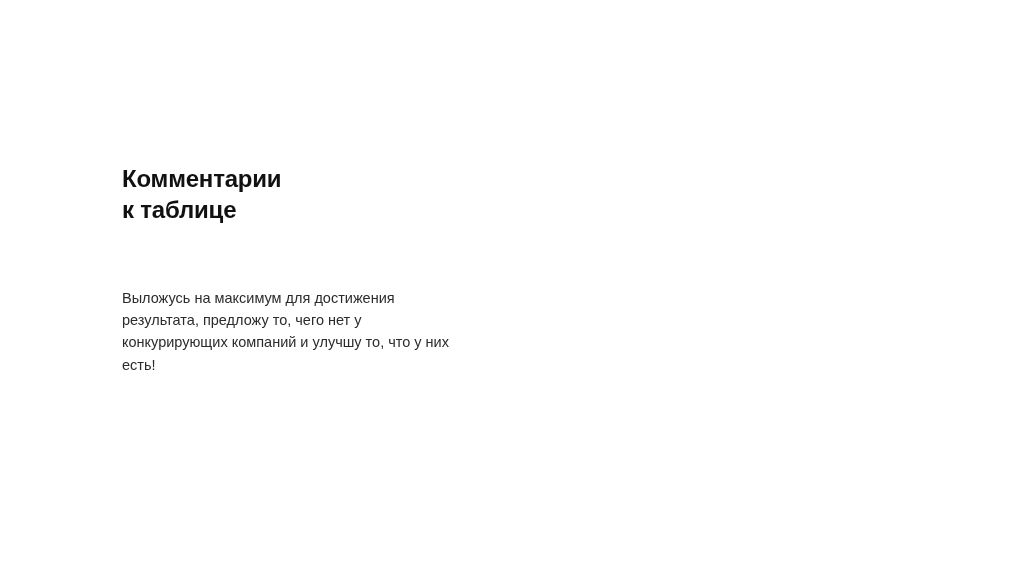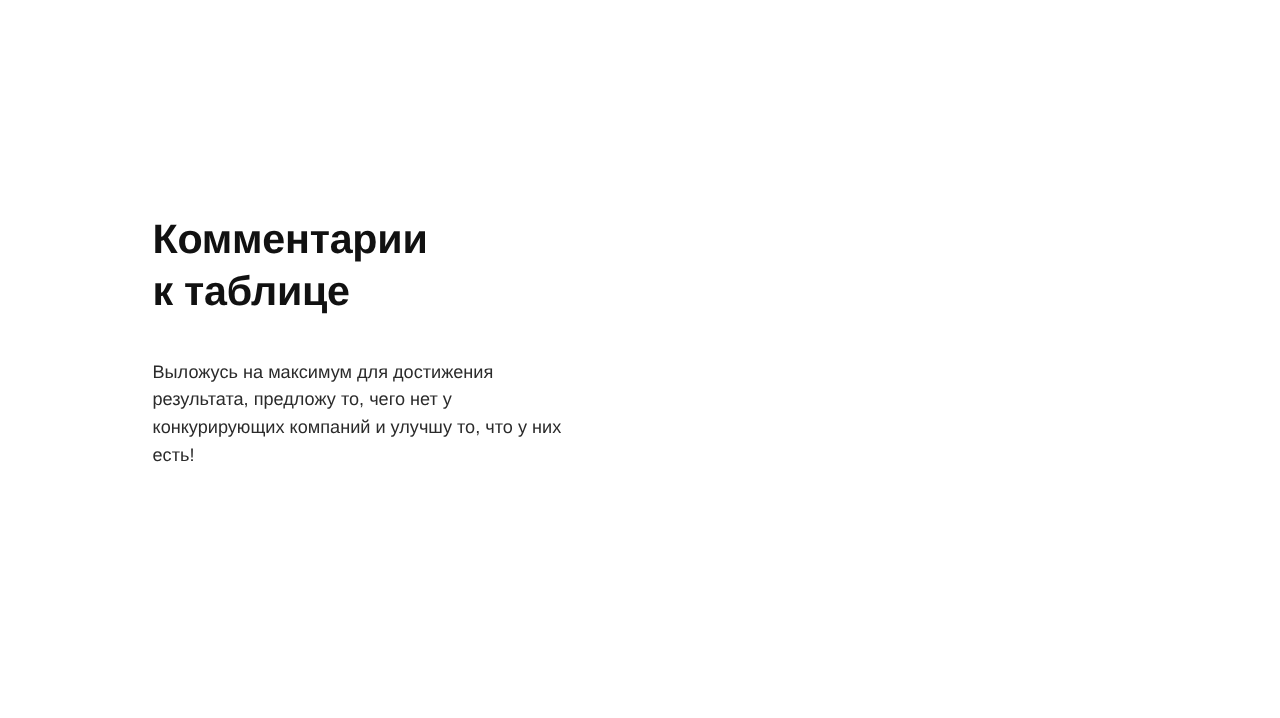--- a/index.html
+++ b/index.html
@@ -18,21 +18,21 @@
     position: relative;
     width: 1024px;
     height: 574px;
     background: #ffffff;
   }
   .slide-title {
     position: absolute;
     left: 122px;
     top: 148px;
     width: 400px;
-    font-size: 33px;
+    font-size: 24px;
     line-height: 1.28;
     font-weight: bold;
     letter-spacing: -0.2px;
     color: #111111;
     white-space: pre-line;
   }
   .columns {
     position: absolute;
     left: 122px;
     top: 272px;

